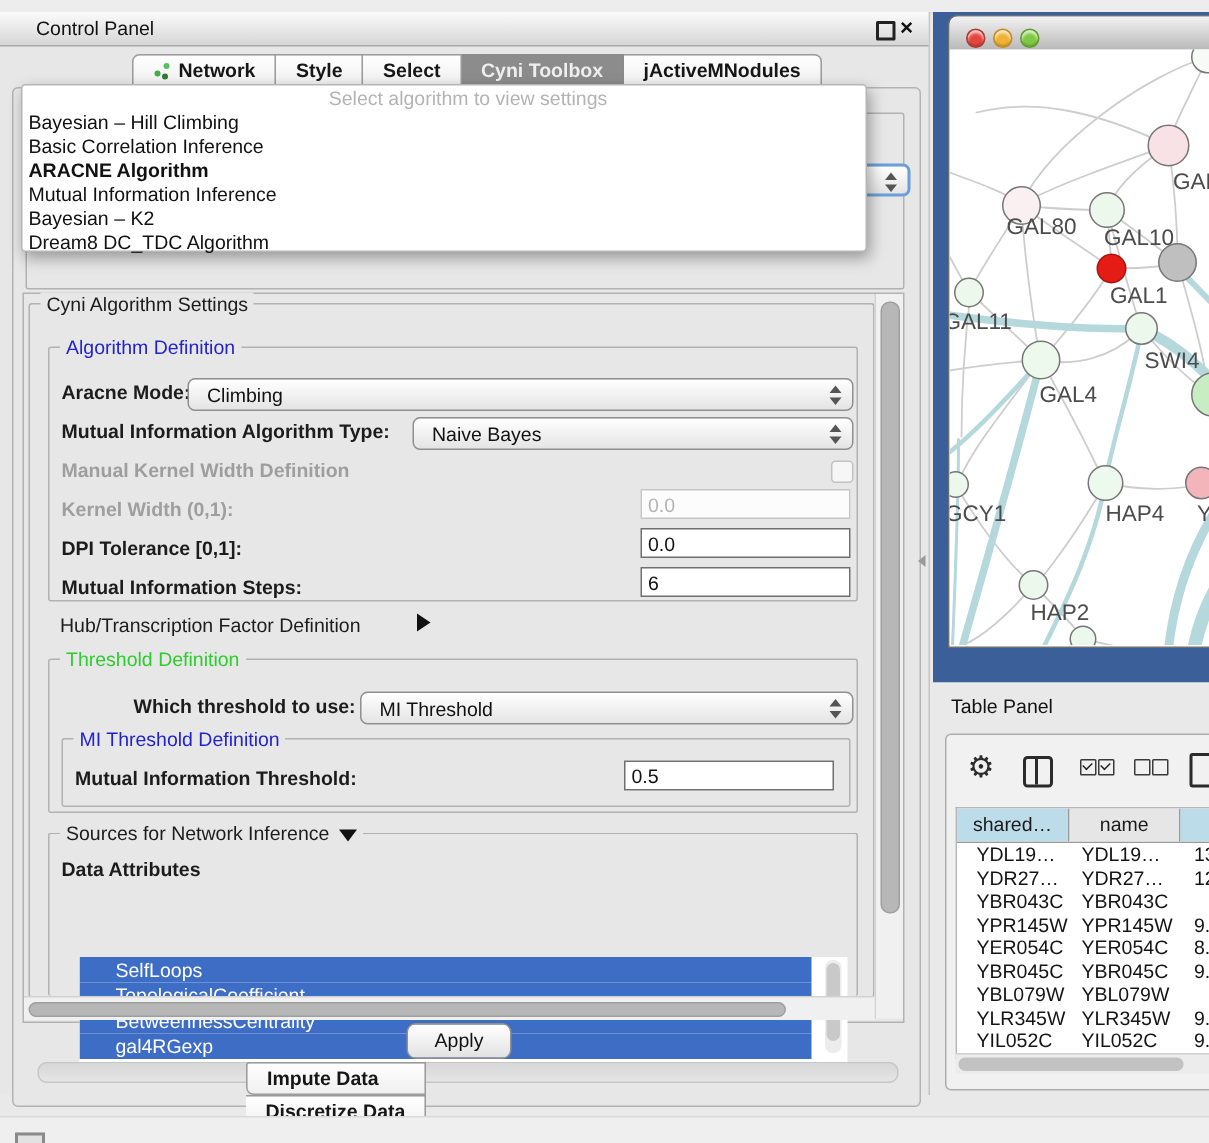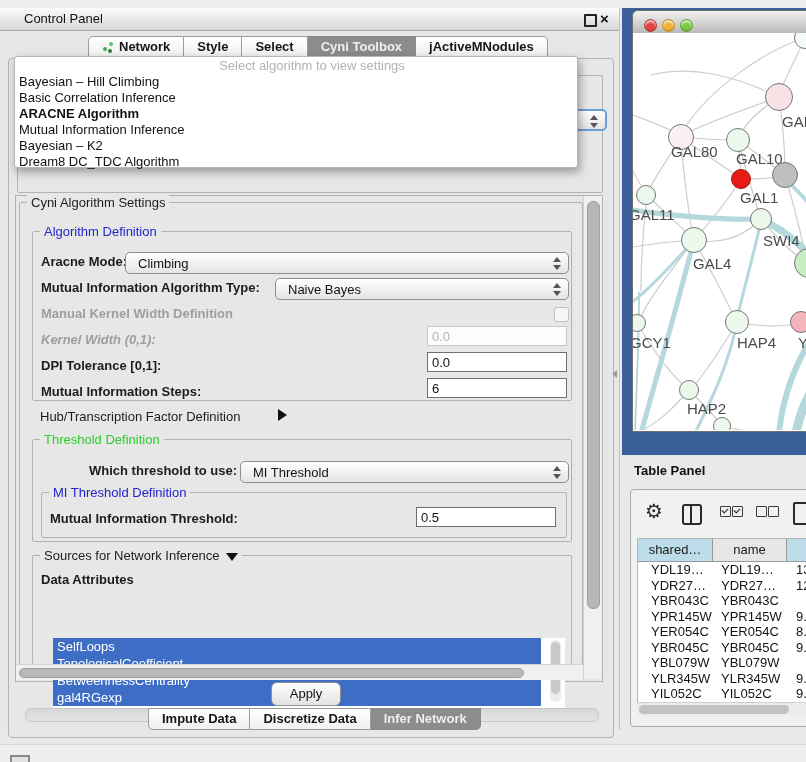--- a/index.html
+++ b/index.html
@@ -60,31 +60,31 @@
   .checkbox{position:absolute;width:13px;height:13px;border:1px solid #c2c2c2;border-radius:3px;background:#f6f6f6;}
 
   
   .sb-track-v{position:absolute;background:#f0f0f0;border-left:1px solid #d2d2d2;}
   .sb-track-h{position:absolute;background:#f0f0f0;border-top:1px solid #d2d2d2;}
   .sb-thumb{position:absolute;background:#b7b7b7;border:1px solid #9f9f9f;border-radius:6px;}
 
   
   #attr-list{position:absolute;left:44px;top:579px;width:512px;height:73px;background:#ffffff;overflow:hidden;}
   .attr-item{height:17px;line-height:17px;font-size:13px;color:#fff;background:var(--sel,#3e6dc6);
-    padding-left:4px;width:488px;box-sizing:border-box;}
+    padding-left:24px;width:488px;box-sizing:border-box;}
   #attr-sb{position:absolute;left:541px;top:581px;width:11px;height:62px;background:#ececec;border-radius:5px;}
   #attr-sb-thumb{position:absolute;left:1px;top:2px;width:9px;height:52px;background:#c9c9c9;border-radius:5px;}
 
   .btn{position:absolute;border:1px solid #8f8f8f;border-radius:6px;background:linear-gradient(#ffffff,#e2e2e2);
     font-size:13px;text-align:center;color:#111;}
 
   #bottom-bar-recess{left:16px;top:699px;width:572px;height:12px;background:linear-gradient(#d7d7d7,#e5e5e5);
     border:1px solid #c6c6c6;border-radius:6px;}
 
-  #bottom-tabs{left:148px;top:708px;height:22px;}
+  #bottom-tabs{left:164px;top:708px;height:22px;flex-direction:column;}
   .btab{height:20px;line-height:20px;padding:0 13px;font-size:13px;font-weight:bold;color:#161616;
     background:linear-gradient(#ffffff,#f0f0f0);border:1px solid #9b9b9b;border-left:none;}
   .btab:first-child{border-left:1px solid #9b9b9b;border-bottom-left-radius:5px;border-top-left-radius:2px;}
   .btab:last-child{border-bottom-right-radius:5px;}
   .btab.selected{background:var(--tab-selected,#8c8c8c);color:#efefef;border-color:#8a8a8a;}
 
   
   #popup{left:14px;top:56px;width:564px;height:112px;background:#fff;border:1px solid #b6b6b6;border-radius:3px;
     box-shadow:2px 4px 10px rgba(0,0,0,0.35);z-index:50;padding-top:1px;box-sizing:border-box;}
   #popup-header{height:16px;line-height:16px;text-align:center;font-size:13px;color:#b3b3b3;padding-left:32px;}
@@ -99,21 +99,21 @@
     background:linear-gradient(#f2f2f2,#b9b9b9);border-bottom:1px solid #8d8d8d;border-top-left-radius:6px;}
   .light{position:absolute;top:8px;width:13px;height:13px;border-radius:50%;box-sizing:border-box;
     box-shadow:inset 0 2px 2px rgba(255,255,255,0.75), inset 0 -1px 1px rgba(0,0,0,0.2);}
   #net-canvas{position:absolute;left:0;top:22px;width:180px;height:397px;background:#fff;overflow:hidden;}
   #net-svg{position:absolute;left:0;top:0;}
   .node{position:absolute;border:1px solid #767676;border-radius:50%;box-sizing:border-box;}
   .node-label{position:absolute;font-size:15px;color:#4c4c4c;white-space:nowrap;}
 
   
   #table-area{left:622px;top:455px;width:184px;height:307px;background:#e9e9e9;}
-  #tp-title{position:absolute;left:12px;top:8px;font-size:13px;color:#111;font-weight:bold;}
+  #tp-title{position:absolute;left:12px;top:8px;font-size:13px;color:#111;}
   #tp-panel{position:absolute;left:8px;top:34px;width:184px;height:236px;background:#f1f1f1;
     border:1px solid #adadad;border-radius:4px;}
   .ticon{position:absolute;color:#2b2b2b;}
   #icon-gear{left:14px;top:11px;font-size:20px;line-height:20px;font-family:"DejaVu Sans",sans-serif;}
   #icon-split{left:51px;top:14px;width:16px;height:17px;border:2px solid #2b2b2b;border-radius:3px;}
   #icon-split::after{content:"";position:absolute;left:6px;top:0;width:2px;height:17px;background:#2b2b2b;}
   .cbx{position:absolute;width:9px;height:9px;border:1.5px solid #3a3a3a;border-radius:1px;}
   .cbx.checked::after{content:"";position:absolute;left:1px;top:1px;width:5px;height:3px;
     border-left:1.5px solid #222;border-bottom:1.5px solid #222;transform:rotate(-45deg);}
   #icon-doc{left:162px;top:12px;width:18px;height:19px;border:2px solid #2b2b2b;border-radius:2px;}
@@ -181,21 +181,21 @@
 
           <div class="rowlabel" style="left:8px;top:48px;">Mutual Information Algorithm Type:</div>
           <div class="combo" style="left:242px;top:46px;width:294px;">
             <span>Naive Bayes</span>
             <span class="spin"></span>
           </div>
 
           <div class="rowlabel disabled" style="left:8px;top:74px;">Manual Kernel Width Definition</div>
           <span class="checkbox" style="left:521px;top:75px;"></span>
 
-          <div class="rowlabel disabled" style="left:8px;top:100px;font-style:italic;">Kernel Width (0,1):</div>
+          <div class="rowlabel disabled" style="left:8px;top:100px;">Kernel Width (0,1):</div>
           <input class="tfield disabled" style="left: 394px; top: 94px; width: 140px;" value="0.0">
 
           <div class="rowlabel" style="left:8px;top:126px;">DPI Tolerance [0,1]:</div>
           <input class="tfield" style="left: 394px; top: 120px; width: 140px;" value="0.0">
 
           <div class="rowlabel" style="left:8px;top:152px;">Mutual Information Steps:</div>
           <input class="tfield" style="left: 394px; top: 146px; width: 140px;" value="6">
         </div>
 
         <div class="rowlabel" style="left:20px;top:206px;font-weight:normal;">Hub/Transcription Factor Definition</div>

